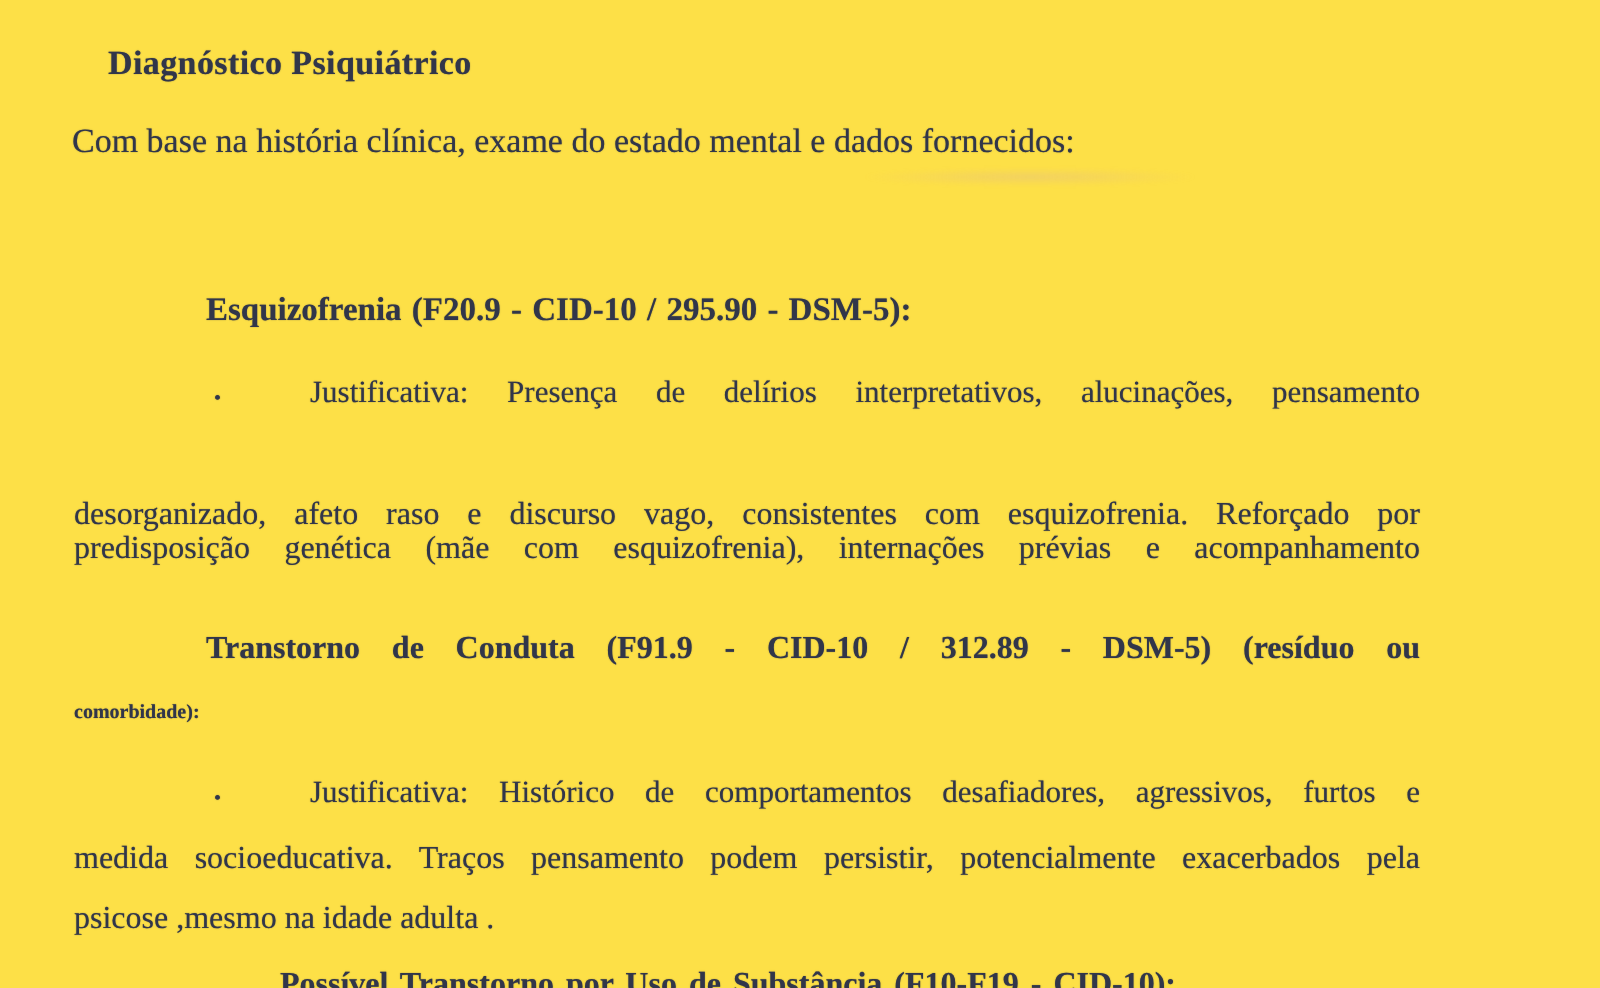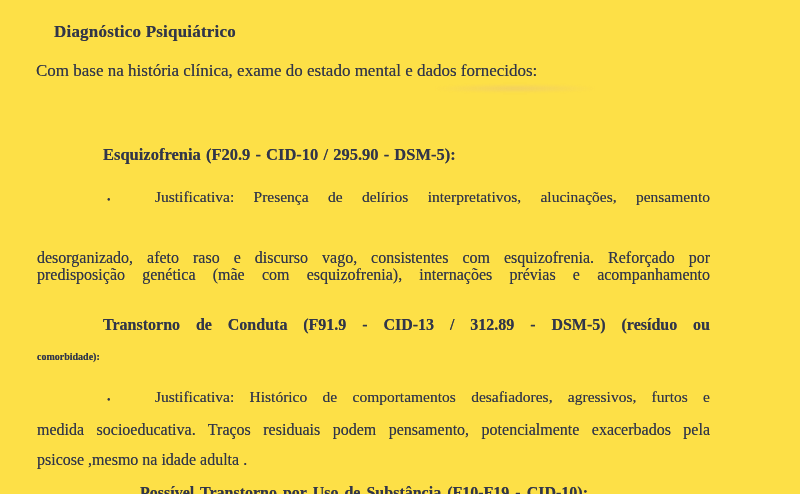--- a/index.html
+++ b/index.html
@@ -77,27 +77,27 @@
 
   <div class="line jline t-p1l1">
     <span class="bullet">•</span><span>Justificativa: Presença de delírios interpretativos, alucinações, pensamento</span>
   </div>
 
   <div class="line jline t-p1l2">desorganizado, afeto raso e discurso vago, consistentes com esquizofrenia. Reforçado por</div>
 
   <div class="line jline t-p1l3">predisposição genética (mãe com esquizofrenia), internações prévias e acompanhamento</div>
 
 
-  <div class="line bold jline t-h2l1">Transtorno de Conduta (F91.9 - CID-13 / 312.89 - DSM-5) (resíduo ou</div>
+  <div class="line bold jline t-h2l1">Transtorno de Conduta (F91.9 - CID-10 / 312.89 - DSM-5) (resíduo ou</div>
 
   <div class="line bold t-h2l2">comorbidade):</div>
 
   <div class="line jline t-p2l1">
     <span class="bullet">•</span><span>Justificativa: Histórico de comportamentos desafiadores, agressivos, furtos e</span>
   </div>
 
-  <div class="line jline t-p2l2">medida socioeducativa. Traços residuais podem pensamento, potencialmente exacerbados pela</div>
+  <div class="line jline t-p2l2">medida socioeducativa. Traços pensamento podem persistir, potencialmente exacerbados pela</div>
 
   <div class="line t-p2l3">psicose ,mesmo na idade adulta .</div>
 
   <div class="line bold t-partial">Possível Transtorno por Uso de Substância (F10-F19 - CID-10):</div>
 
 </div>
 
 </body></html>

